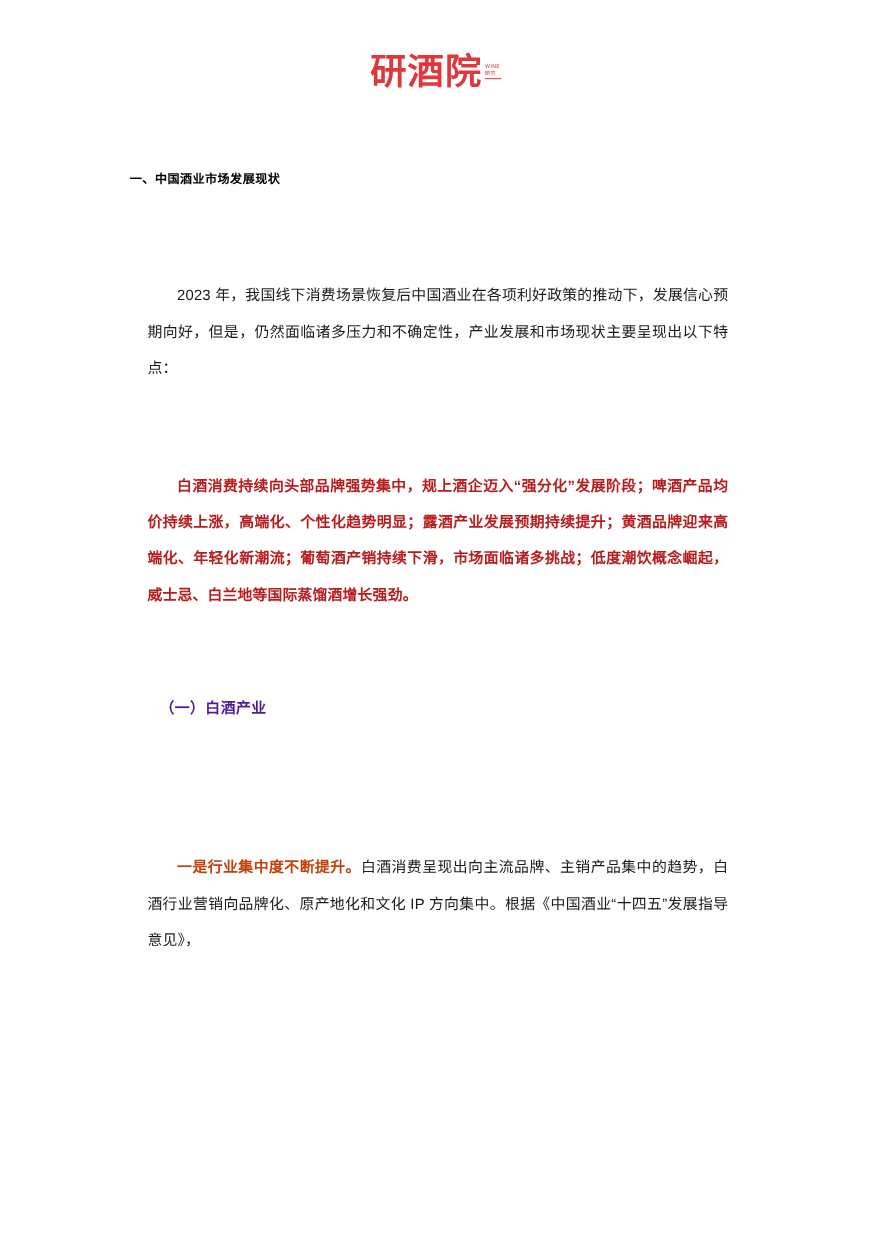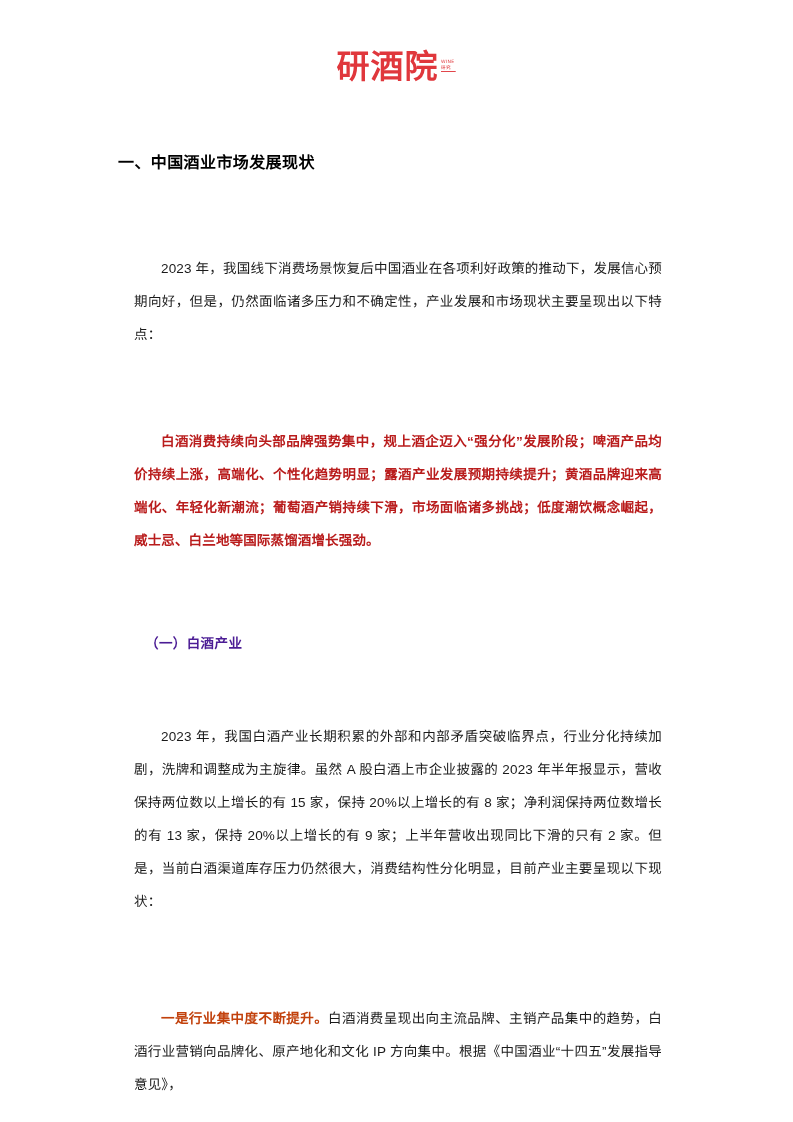--- a/index.html
+++ b/index.html
@@ -30,21 +30,21 @@
     width: 793px;
     text-align: center;
     line-height: 1;
   }
   .logo-wrap {
     display: inline-block;
     position: relative;
     white-space: nowrap;
   }
   .logo-text {
-    font-family: Liberation Sans, sans-serif;
+    font-family: Liberation Serif, serif;
     font-weight: 700;
     font-size: 33px;
     letter-spacing: 1px;
     color: #e0373c;
     line-height: 1.15;
     vertical-align: middle;
   }
   .logo-sub {
     display: inline-block;
     vertical-align: middle;
@@ -76,21 +76,21 @@
     left: 118px;
     top: 148px;
     width: 560px;
   }
 
   h1.section-title {
     margin: 0;
     padding: 0;
     font-family: "Liberation Sans", "DejaVu Sans", sans-serif;
     font-weight: 700;
-    font-size: 16px;
+    font-size: 11px;
     line-height: 30px;
     letter-spacing: 0.4px;
     color: #000000;
   }
 
   p.body-par {
     margin: 16px;
     font-size: 13.5px;
     line-height: 33px;
     text-align: justify;
@@ -151,20 +151,19 @@
     <div class="sp-2"></div>
 
     <p class="body-par bold">白酒消费持续向头部品牌强势集中，规上酒企迈入“强分化”发展阶段；啤酒产品均价持续上涨，高端化、个性化趋势明显；露酒产业发展预期持续提升；黄酒品牌迎来高端化、年轻化新潮流；葡萄酒产销持续下滑，市场面临诸多挑战；低度潮饮概念崛起，威士忌、白兰地等国际蒸馏酒增长强劲。</p>
 
     <div class="sp-3"></div>
 
     <p class="sub-title">（一）白酒产业</p>
 
     <div class="sp-4"></div>
 
-    <p class="body-par">2023 年，我国白酒产业长期积累的外部和内部矛盾突破临界点，行业分化持续加剧，洗牌和调整成为主旋律。虽然 A 股白酒上市企业披露的 2023 年半年报显示，营收保持两位数以上增长的有 15 家，保持 20%以上增长的有 8 家；净利润保持两位数增长的有 13 家，保持 20%以上增长的有 9 家；上半年营收出现同比下滑的只有 2 家。但是，当前白酒渠道库存压力仍然很大，消费结构性分化明显，目前产业主要呈现以下现状：</p>
 
     <div class="sp-5"></div>
 
     <p class="body-par"><span class="lead-bold">一是行业集中度不断提升。</span><span>白酒消费呈现出向主流品牌、主销产品集中的趋势，白酒行业营销向品牌化、原产地化和文化 IP 方向集中。根据《中国酒业“十四五”发展指导意见》，</span></p>
 
   </div>
 </div>
 
 </body></html>

